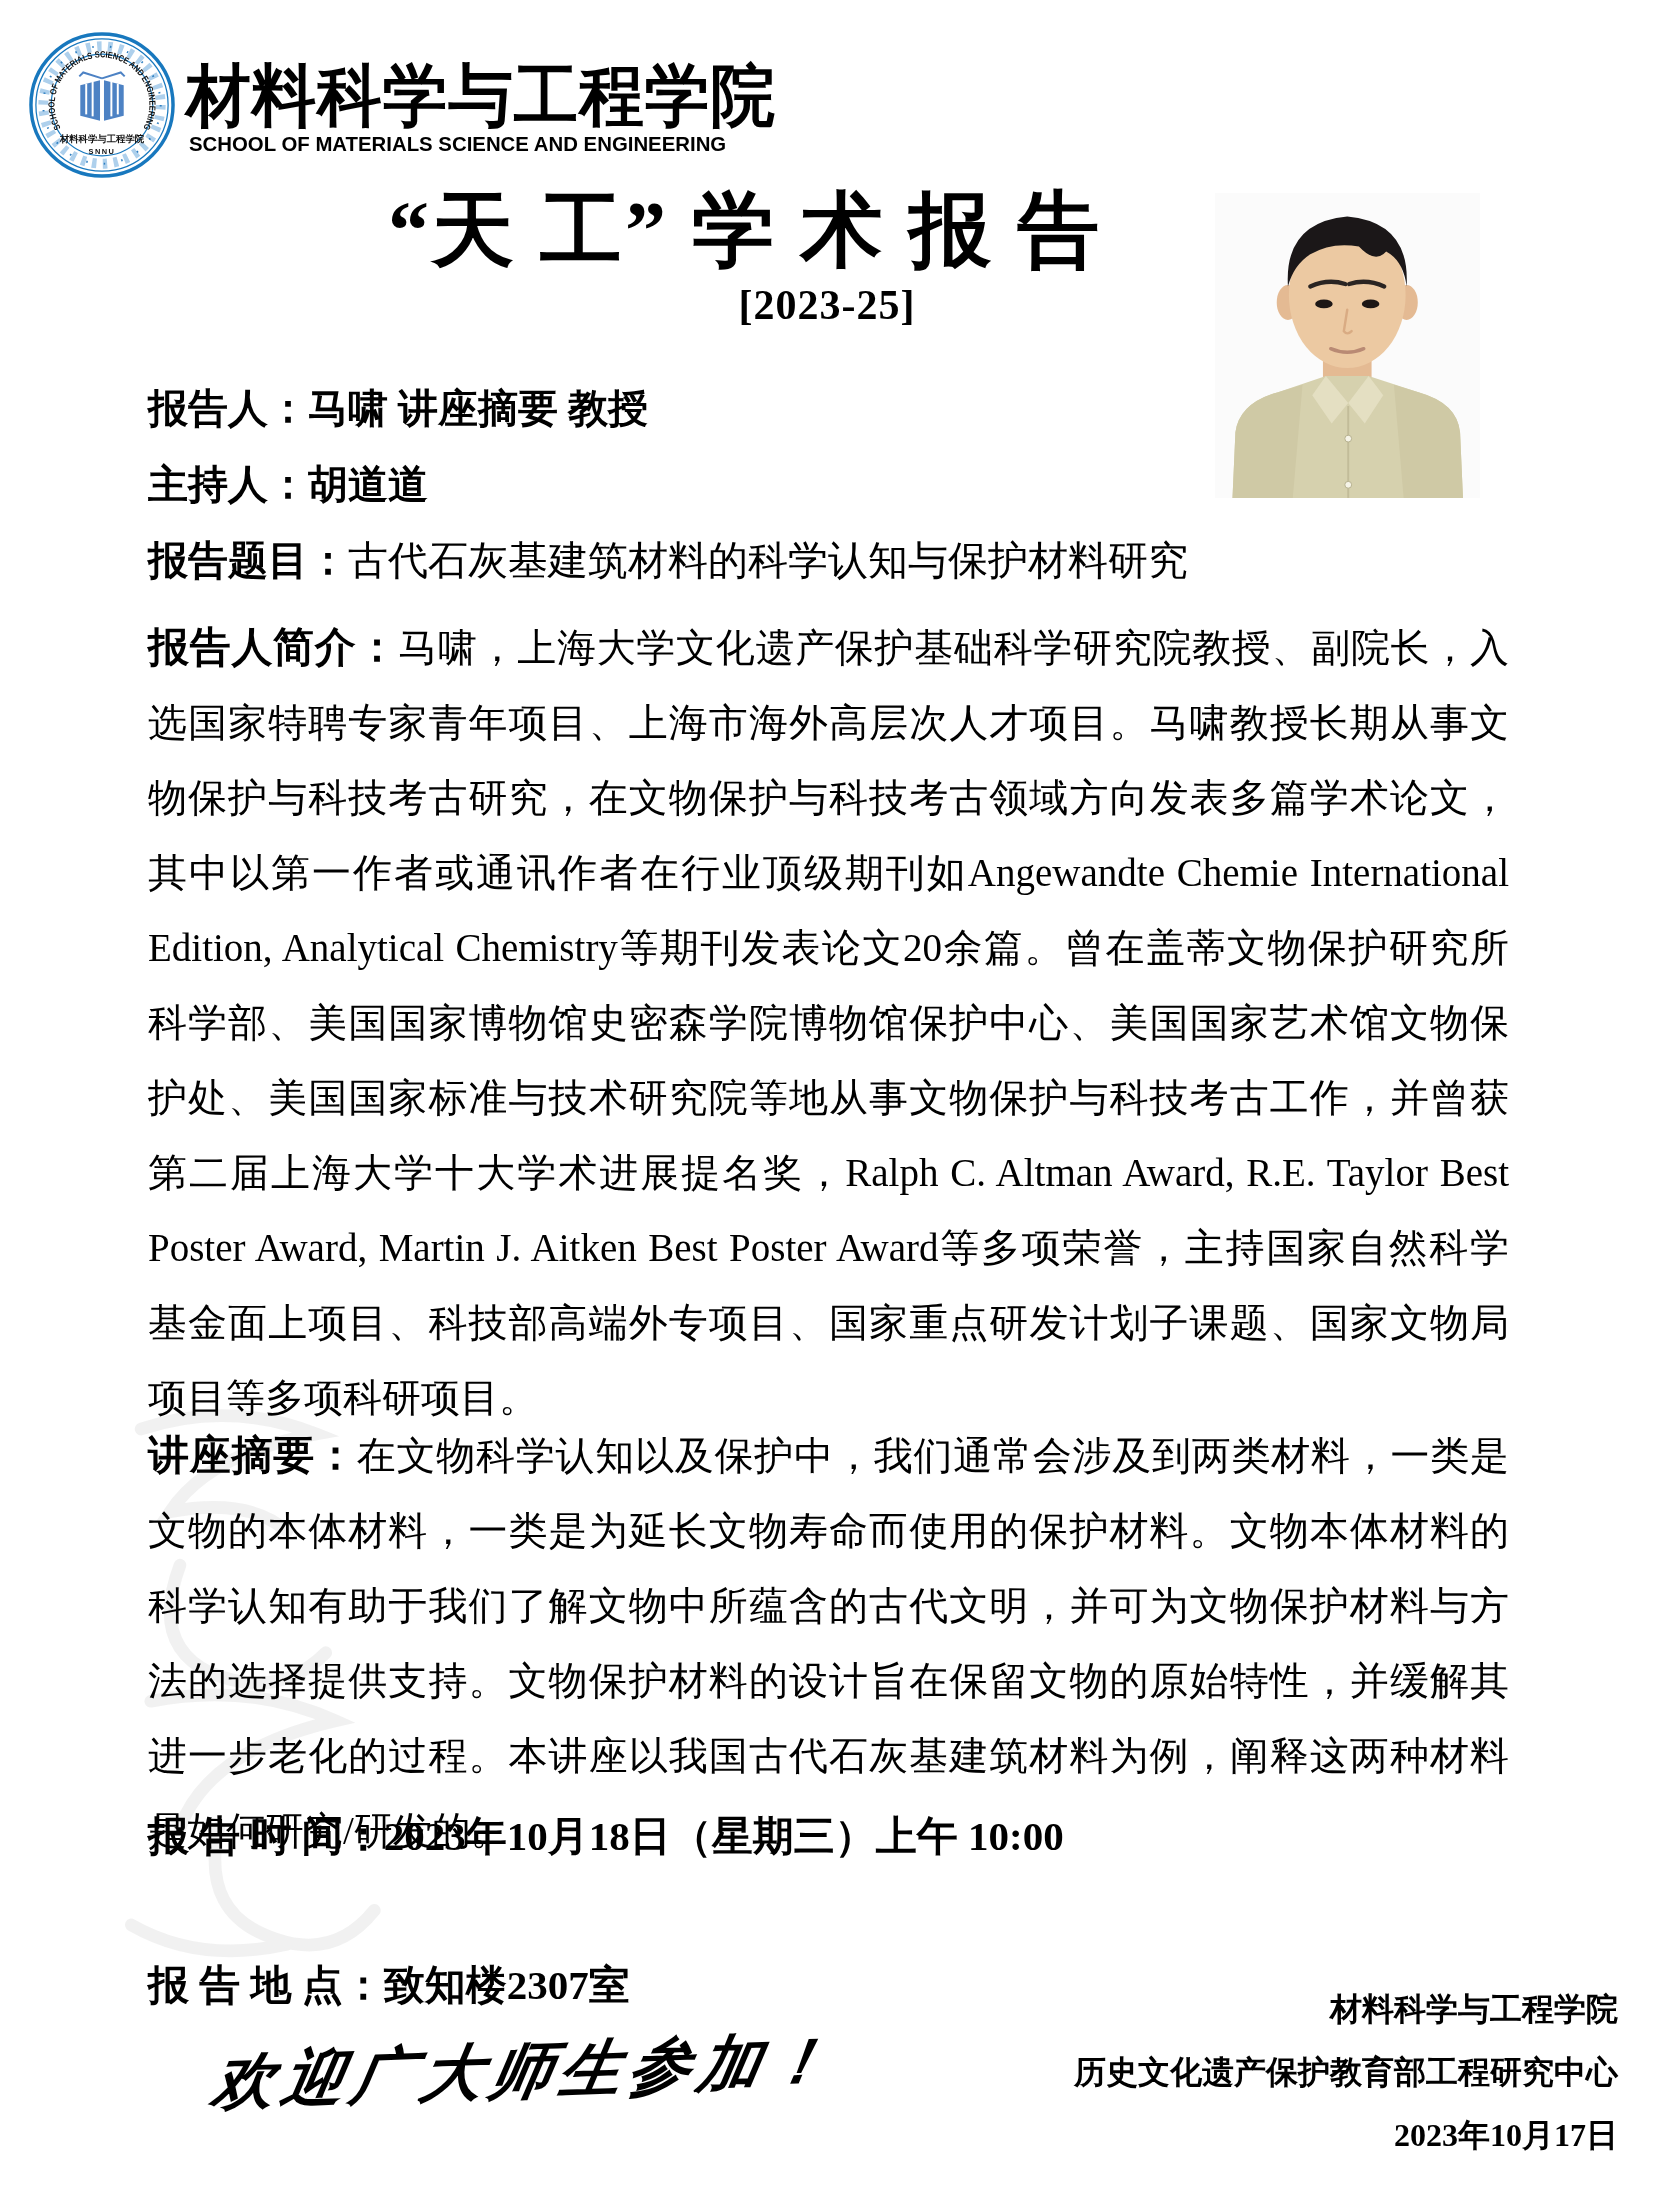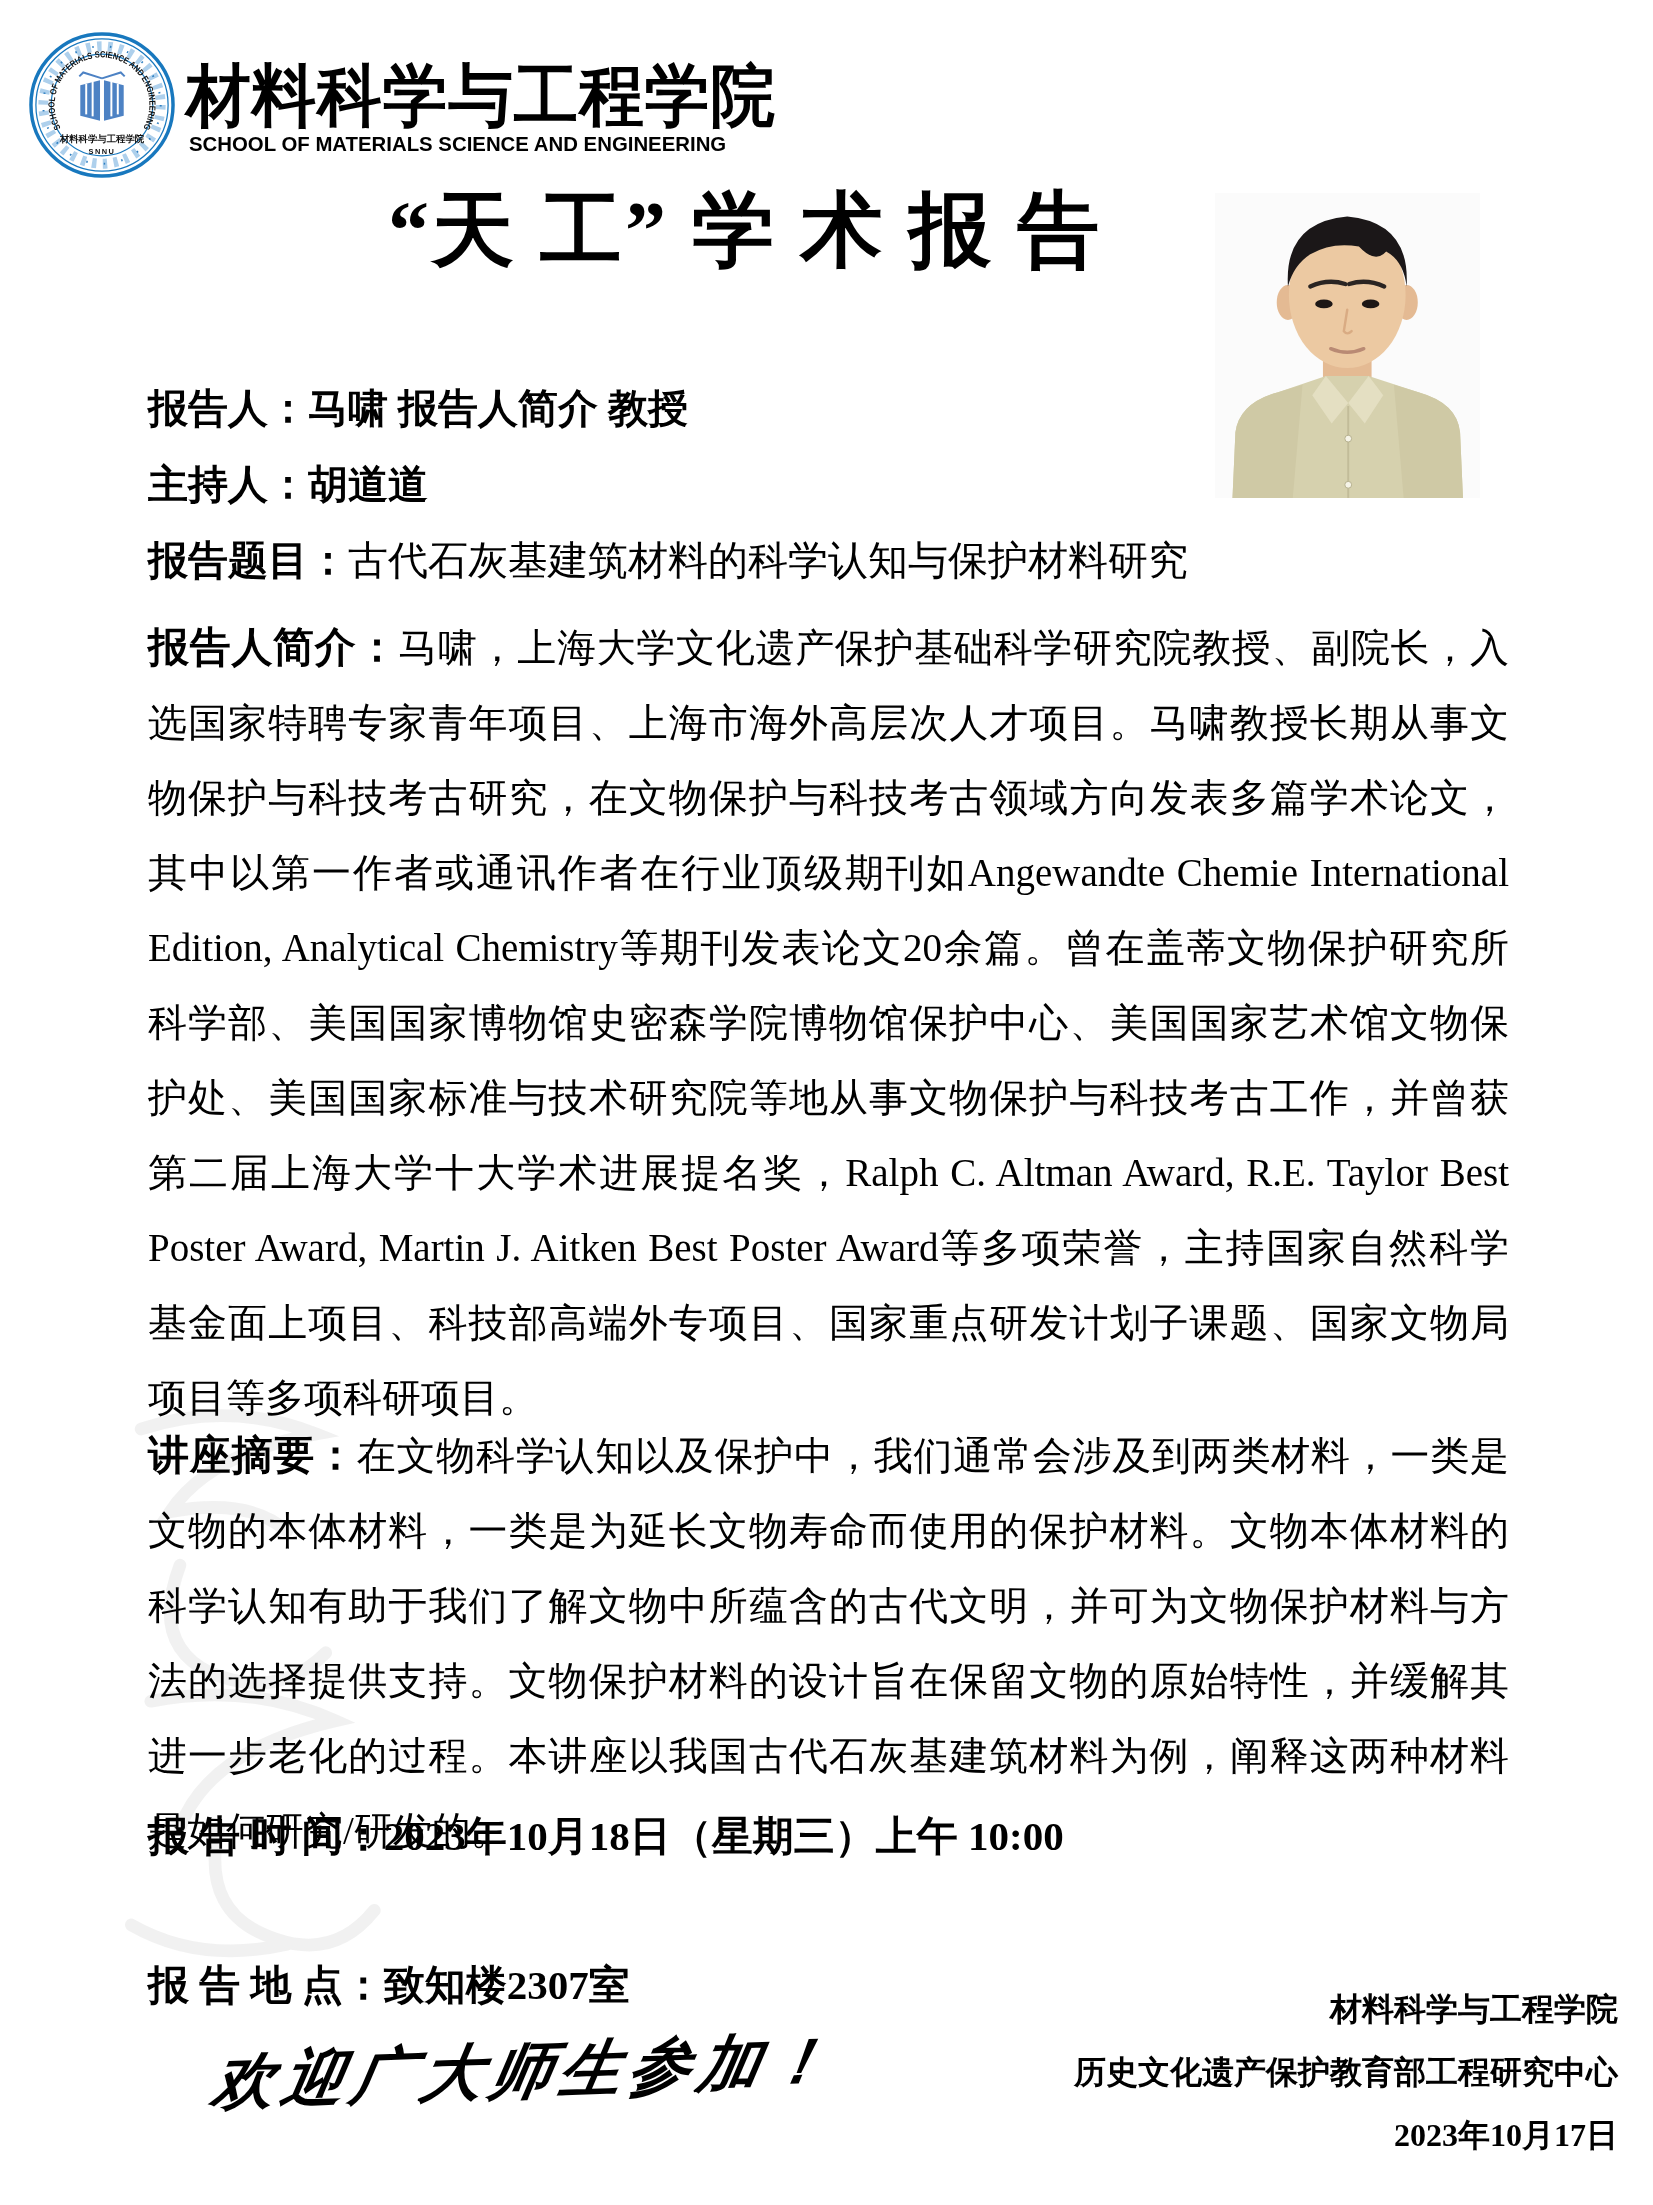--- a/index.html
+++ b/index.html
@@ -99,20 +99,21 @@
       <path d="M150,96 L112,84 L104,92" stroke="#4d82c4" stroke-width="4" fill="none"></path>
     </g>
     <text x="150" y="224" text-anchor="middle" font-size="19" font-weight="bold" fill="#111111">材料科学与工程学院</text>
     <text x="150" y="250" text-anchor="middle" font-size="15" font-weight="bold" letter-spacing="3" fill="#111111" font-family="&quot;Liberation Sans&quot;,&quot;DejaVu Sans&quot;,sans-serif">SNNU</text>
   </svg>
 
   <div class="school-cn">材料科学与工程学院</div>
   <div class="school-en">SCHOOL OF MATERIALS SCIENCE AND ENGINEERING</div>
 
   <div class="title">“天 工” 学 术 报 告</div>
+  <div class="issue">[2023-25]</div>
 
   <svg class="photo" viewBox="0 0 545 627" aria-hidden="true">
     <rect width="545" height="627" fill="#fbfbfb"></rect>
 
     <rect x="222" y="295" width="100" height="120" fill="#e4ba93"></rect>
 
     <path d="M36,627 L42,492 Q50,432 128,410 L228,376 L316,376 L420,410 Q498,432 504,492 L510,627 Z" fill="#d6d1ae"></path>
     <path d="M36,627 L42,492 Q50,432 128,410 L180,394 L160,627 Z" fill="#cfc9a5"></path>
     <path d="M510,627 L504,492 Q498,432 420,410 L368,394 L388,627 Z" fill="#cfc9a5"></path>
 
@@ -134,21 +135,21 @@
 
     <ellipse cx="224" cy="228" rx="18" ry="9" fill="#1d1716"></ellipse>
     <ellipse cx="320" cy="228" rx="18" ry="9" fill="#1d1716"></ellipse>
 
     <path d="M272,240 l-7,44 q7,9 16,0" stroke="#d9ab83" stroke-width="5" fill="none" stroke-linecap="round"></path>
 
     <path d="M238,320 q34,15 68,0" stroke="#b98a74" stroke-width="7" fill="none" stroke-linecap="round"></path>
   </svg>
 
   <div class="info-line info-speaker">
-    <span class="lbl">报告人：</span><span class="val">马啸 报告人简介 教授</span>
+    <span class="lbl">报告人：</span><span class="val">马啸 讲座摘要 教授</span>
   </div>
   <div class="info-line info-topic">
     <span class="lbl">报告题目：</span><span class="val">古代石灰基建筑材料的科学认知与保护材料研究</span>
   </div>
   <div class="info-line info-host">
     <span class="lbl">主持人：</span><span class="val">胡道道</span>
   </div>
 
   <svg class="watermark" viewBox="0 0 720 1250" aria-hidden="true">
     <g fill="none" stroke="#444444" stroke-width="26" stroke-linecap="round">

